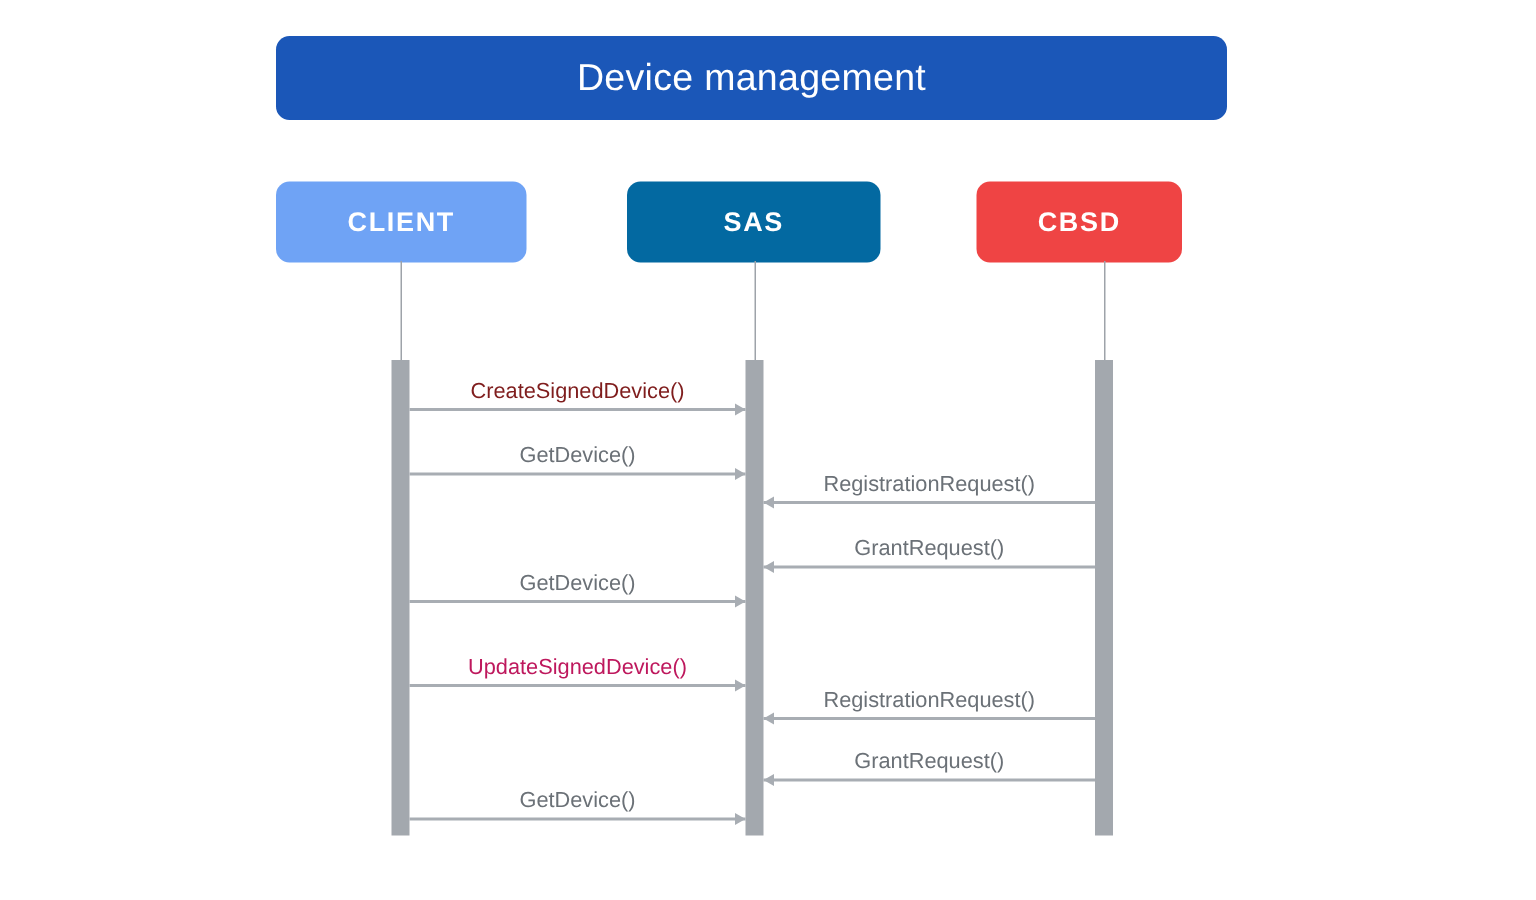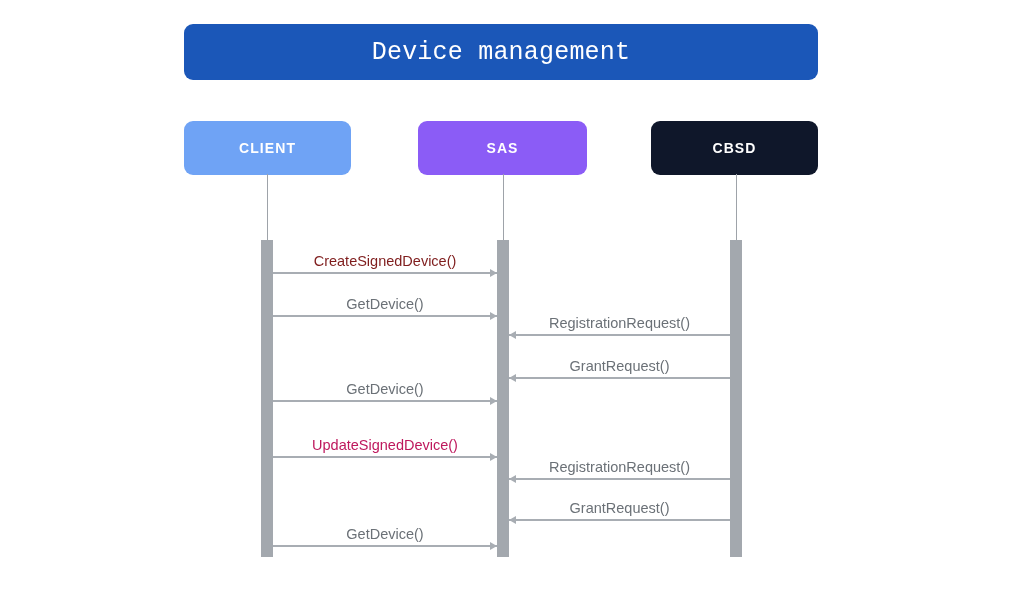--- a/index.html
+++ b/index.html
@@ -28,36 +28,35 @@
     display: flex;
     align-items: center;
     justify-content: center;
   }
   .title-text {
     color: #ffffff;
     font-size: 25px;
     font-weight: 400;
     letter-spacing: 0.2px;
     line-height: 1;
-    font-family: Liberation Mono, monospace;
   }
 
   
   .participant {
     position: absolute;
     height: 54px;
     border-radius: 9px;
     display: flex;
     align-items: center;
     justify-content: center;
     box-sizing: border-box;
   }
   .participant-label {
     color: #ffffff;
-    font-size: 14px;
+    font-size: 18px;
     font-weight: 700;
     letter-spacing: 1.1px;
     line-height: 1;
   }
 
   
   .lifeline {
     position: absolute;
     width: 1px;
     background: #9ea3a9;
@@ -107,26 +106,26 @@
   <div class="title-banner">
     <span class="title-text">Device management</span>
   </div>
 
   <div id="layers">
       <div class="participant" style="left: 184px; top: 121px; width: 167px; background: rgb(111, 163, 245);">
         <span class="participant-label">CLIENT</span>
       </div>
       <div class="lifeline" style="left: 267px; top: 174px; height: 66px; background: rgb(158, 163, 169);"></div>
       <div class="activation" style="left: 261px; top: 240px; height: 317px; width: 12px; background: rgb(163, 168, 174);"></div>
-      <div class="participant" style="left: 418px; top: 121px; width: 169px; background: #8b5cf6;">
+      <div class="participant" style="left: 418px; top: 121px; width: 169px; background: #0369a1;">
         <span class="participant-label">SAS</span>
       </div>
       <div class="lifeline" style="left: 503px; top: 174px; height: 66px; background: rgb(158, 163, 169);"></div>
       <div class="activation" style="left: 497px; top: 240px; height: 317px; width: 12px; background: rgb(163, 168, 174);"></div>
-      <div class="participant" style="left: 651px; top: 121px; width: 167px; background: #0f172a;">
+      <div class="participant" style="left: 651px; top: 121px; width: 137px; background: #ef4444;">
         <span class="participant-label">CBSD</span>
       </div>
       <div class="lifeline" style="left: 736px; top: 174px; height: 66px; background: rgb(158, 163, 169);"></div>
       <div class="activation" style="left: 730px; top: 240px; height: 317px; width: 12px; background: rgb(163, 168, 174);"></div>
       <div class="msg" style="left: 273px; top: 272px; width: 224px; background: rgb(168, 173, 179);"></div>
       <div class="arrowhead right" style="top: 269px; left: 490px;"></div>
       <div class="msg-label" style="left: 273px; width: 224px; top: 254px; color: #7f1d1d;">CreateSignedDevice()</div>
       <div class="msg" style="left: 273px; top: 315px; width: 224px; background: rgb(168, 173, 179);"></div>
       <div class="arrowhead right" style="top: 312px; left: 490px;"></div>
       <div class="msg-label" style="left: 273px; width: 224px; top: 297px; color: rgb(107, 113, 119);">GetDevice()</div>

